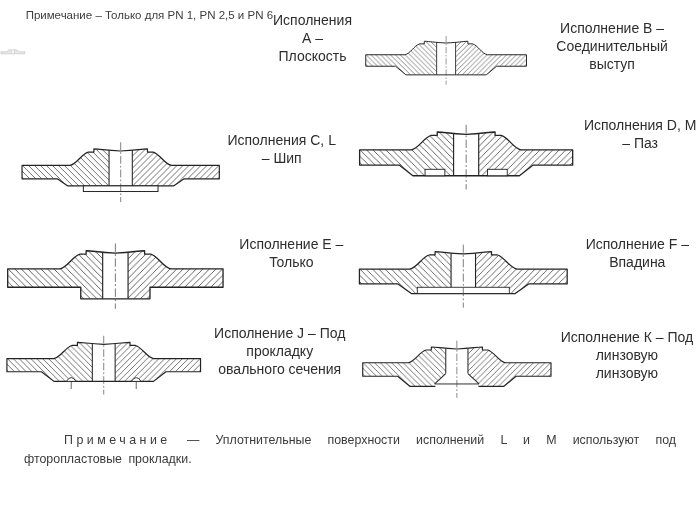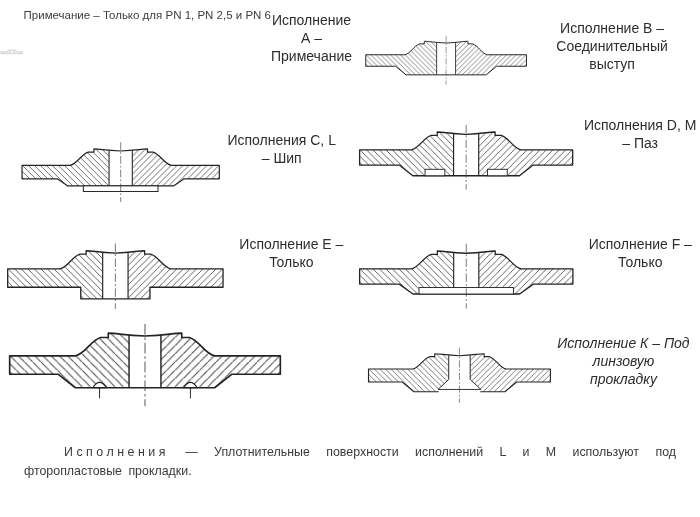--- a/index.html
+++ b/index.html
@@ -35,21 +35,21 @@
     <g transform="translate(300,0) scale(-1,1)">
           <path d="M10,36 L78,36 C88,34 94,20 104,17 L112,17 L112,12.5 C120,12.8 127,14.2 133.5,14.8 L133.5,62 L10,62 Z" fill="url(#h-A)"></path>
         </g>
     <path d="M10,62 L10,36 L78,36 C88,34 94,20 104,17 L112,17 L112,12.5 C122,12.8 128,14.5 150,15.5 C172,14.5 178,12.8 188,12.5 L188,17 L196,17 C206,20 212,34 222,36 L290,36 L290,62 L290,62 L10,62 Z" fill="none" stroke="#232323" stroke-width="1.7" stroke-linejoin="round"></path>
     <path d="M133.5,14.8 L133.5,62 M166.5,14.8 L166.5,62" fill="none" stroke="#232323" stroke-width="1.5"></path>
 
     <path d="M150,3 L150,88" fill="none" stroke="#3c3c3c" stroke-width="0.9" stroke-dasharray="11 3 2.5 3"></path>
   </svg>
       <div class="panel-note">Примечание – Только для PN 1, PN 2,5 и PN 6</div>
       <figcaption class="caption">
-        <div>Исполнение А – Примечание</div>
+        <div>Исполнения А – Плоскость</div>
       </figcaption>
     </figure>
     <figure class="panel" style="margin: 8px;">
       <svg width="290" height="89" viewBox="0 0 300 92">
     <defs>
           <pattern id="h-B" width="8.5" height="8.5" patternUnits="userSpaceOnUse">
       <path d="M-1,-1 L9.5,9.5" stroke="#4f4f4f" stroke-width="1.15"></path>
           </pattern>
         </defs>
     <path d="M10,36 L78,36 C88,34 94,20 104,17 L112,17 L112,12.5 C120,12.8 127,14.2 133.5,14.8 L133.5,71 L80,71 L62,56 L10,56 Z" fill="url(#h-B)"></path>
@@ -136,21 +136,21 @@
     <path d="M10,36 L78,36 C88,34 94,20 104,17 L112,17 L112,12.5 C120,12.8 127,14.2 133.5,14.8 L133.5,69 L80,69 L62,56 L10,56 Z" fill="url(#h-F)"></path>
     <g transform="translate(300,0) scale(-1,1)">
           <path d="M10,36 L78,36 C88,34 94,20 104,17 L112,17 L112,12.5 C120,12.8 127,14.2 133.5,14.8 L133.5,69 L80,69 L62,56 L10,56 Z" fill="url(#h-F)"></path>
         </g>
     <path d="M10,56 L10,36 L78,36 C88,34 94,20 104,17 L112,17 L112,12.5 C122,12.8 128,14.5 150,15.5 C172,14.5 178,12.8 188,12.5 L188,17 L196,17 C206,20 212,34 222,36 L290,36 L290,56 L238,56 L220,69 L80,69 L62,56 L10,56 Z" fill="none" stroke="#232323" stroke-width="1.7" stroke-linejoin="round"></path>
     <path d="M133.5,14.8 L133.5,69 M166.5,14.8 L166.5,69" fill="none" stroke="#232323" stroke-width="1.5"></path>
     <rect x="88" y="60.5" width="124" height="8.5" fill="#ffffff" stroke="#232323" stroke-width="1.2"></rect>
     <path d="M150,3 L150,88" fill="none" stroke="#3c3c3c" stroke-width="0.9" stroke-dasharray="11 3 2.5 3"></path>
   </svg>
       <figcaption class="caption">
-        <div>Исполнение F – Только</div>
+        <div>Исполнение F – Впадина</div>
       </figcaption>
     </figure>
     <figure class="panel" style="margin: 0px;">
       <svg width="290" height="89" viewBox="0 0 300 92">
     <defs>
           <pattern id="h-J" width="8.5" height="8.5" patternUnits="userSpaceOnUse">
       <path d="M-1,-1 L9.5,9.5" stroke="#4f4f4f" stroke-width="1.15"></path>
           </pattern>
         </defs>
     <path d="M10,36 L78,36 C88,34 94,20 104,17 L112,17 L112,12.5 C120,12.8 127,14.2 133.5,14.8 L133.5,69 L78,69 L60,55 L10,55 Z" fill="url(#h-J)"></path>
@@ -158,40 +158,44 @@
           <path d="M10,36 L78,36 C88,34 94,20 104,17 L112,17 L112,12.5 C120,12.8 127,14.2 133.5,14.8 L133.5,69 L78,69 L60,55 L10,55 Z" fill="url(#h-J)"></path>
         </g>
     <path d="M10,55 L10,36 L78,36 C88,34 94,20 104,17 L112,17 L112,12.5 C122,12.8 128,14.5 150,15.5 C172,14.5 178,12.8 188,12.5 L188,17 L196,17 C206,20 212,34 222,36 L290,36 L290,55 L240,55 L222,69 L78,69 L60,55 L10,55 Z" fill="none" stroke="#232323" stroke-width="1.7" stroke-linejoin="round"></path>
     <path d="M133.5,14.8 L133.5,69 M166.5,14.8 L166.5,69" fill="none" stroke="#232323" stroke-width="1.5"></path>
     <path d="M96,69 Q103,58 110,69 Z" fill="#ffffff" stroke="#232323" stroke-width="1.3"></path>
         <path d="M190,69 Q197,58 204,69 Z" fill="#ffffff" stroke="#232323" stroke-width="1.3"></path>
         <path d="M103,69 L103,80" fill="none" stroke="#232323" stroke-width="1"></path>
         <path d="M197,69 L197,80" fill="none" stroke="#232323" stroke-width="1"></path>
     <path d="M150,3 L150,88" fill="none" stroke="#3c3c3c" stroke-width="0.9" stroke-dasharray="11 3 2.5 3"></path>
   </svg>
-    </figure>
-    <figure class="panel" style="margin: 10px; font-style: italic;">
+      <figcaption class="caption">
+        <div>Исполнение J – Под прокладку</div>
+        <div>овального сечения</div>
+      </figcaption>
+    </figure>
+    <figure class="panel" style="margin: 4px;">
       <svg width="290" height="89" viewBox="0 0 300 92">
     <defs>
           <pattern id="h-K" width="8.5" height="8.5" patternUnits="userSpaceOnUse">
       <path d="M-1,-1 L9.5,9.5" stroke="#4f4f4f" stroke-width="1.15"></path>
           </pattern>
         </defs>
     <path d="M10,36 L78,36 C88,34 94,20 104,17 L112,17 L112,12.5 C120,12.8 127,14.2 133.5,14.8 L133.5,52 L117,67.5 L117,71 L80,71 L62,56 L10,56 Z" fill="url(#h-K)"></path>
     <g transform="translate(300,0) scale(-1,1)">
           <path d="M10,36 L78,36 C88,34 94,20 104,17 L112,17 L112,12.5 C120,12.8 127,14.2 133.5,14.8 L133.5,52 L117,67.5 L117,71 L80,71 L62,56 L10,56 Z" fill="url(#h-K)"></path>
         </g>
     <path d="M10,56 L10,36 L78,36 C88,34 94,20 104,17 L112,17 L112,12.5 C122,12.8 128,14.5 150,15.5 C172,14.5 178,12.8 188,12.5 L188,17 L196,17 C206,20 212,34 222,36 L290,36 L290,56 L238,56 L220,71 L80,71 L62,56 L10,56 Z" fill="none" stroke="#232323" stroke-width="1.7" stroke-linejoin="round"></path>
     <path d="M133.5,14.8 L133.5,52 M166.5,14.8 L166.5,52" fill="none" stroke="#232323" stroke-width="1.5"></path>
     <rect x="118" y="68.4" width="64" height="4.6" fill="#ffffff"></rect>
         <path d="M117,67.5 L183,67.5" fill="none" stroke="#232323" stroke-width="1.4"></path>
         <path d="M133.5,52 L117,67.5" fill="none" stroke="#232323" stroke-width="1.5"></path>
         <path d="M166.5,52 L183,67.5" fill="none" stroke="#232323" stroke-width="1.5"></path>
     <path d="M150,3 L150,88" fill="none" stroke="#3c3c3c" stroke-width="0.9" stroke-dasharray="11 3 2.5 3"></path>
   </svg>
       <figcaption class="caption">
         <div>Исполнение К – Под линзовую</div>
-        <div>прокладку</div>
+        <div>линзовую</div>
       </figcaption>
     </figure>
   </div>
 
-<p class="footnote"><span class="fn-label">Исполнения</span> <span>— Уплотнительные поверхности исполнений L и M используют под фторопластовые прокладки.</span></p>
+<p class="footnote"><span class="fn-label">Примечание</span> <span>— Уплотнительные поверхности исполнений L и M используют под фторопластовые прокладки.</span></p>
 
 </body></html>

